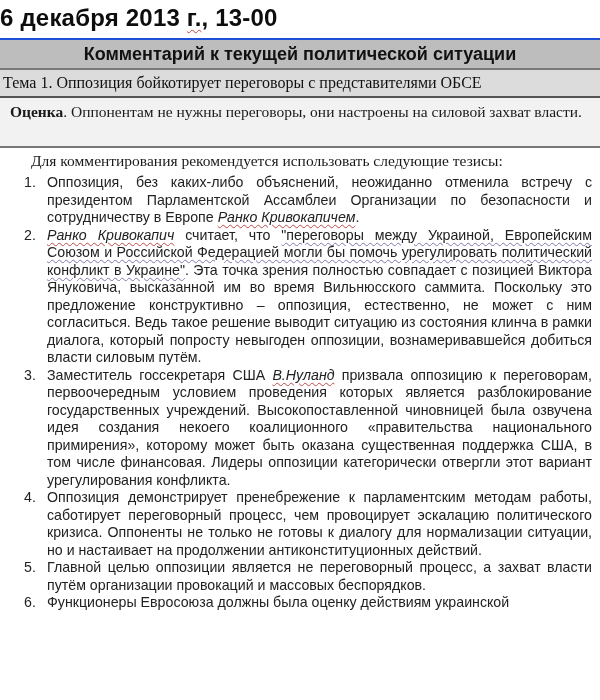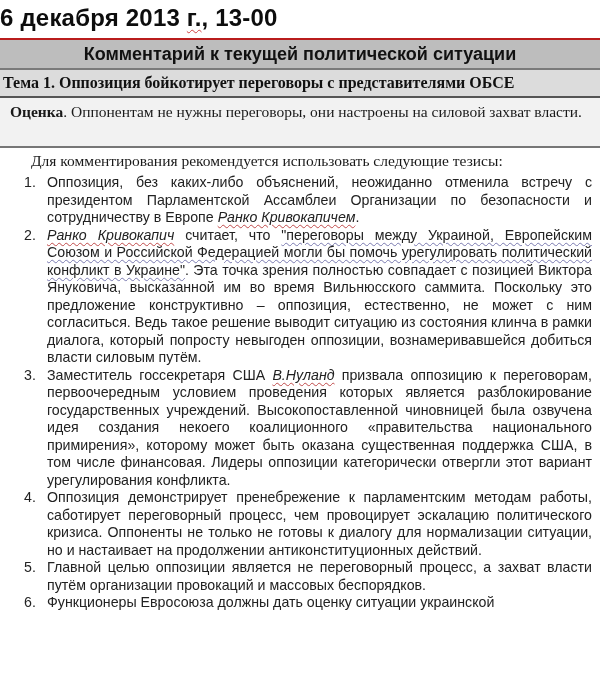--- a/index.html
+++ b/index.html
@@ -32,41 +32,41 @@
       text-decoration-thickness: 1px;
       text-underline-offset: 3px;
     }
     .band-main {
       position: absolute;
       top: 38px;
       left: 0;
       width: 600px;
       height: 32px;
       background: #bdbdbd;
-      border-top: 2px solid #b91c1c;
+      border-top: 2px solid #1d4ed8;
       border-bottom: 2px solid #7a7a7a;
       box-sizing: border-box;
       text-align: center;
       font-family: "Liberation Sans", sans-serif;
       font-weight: bold;
       font-size: 18px;
       line-height: 28px;
       color: #111;
     }
     .band-topic {
       position: absolute;
       top: 70px;
       left: 0;
       width: 600px;
       height: 28px;
       background: #dcdcdc;
       border-bottom: 2px solid #555;
       box-sizing: border-box;
       font-family: "Liberation Serif", serif;
-      font-weight: bold;
+      font-weight: normal;
       font-size: 16px;
       line-height: 25px;
       padding-left: 3px;
       color: #111;
     }
     .band-assess {
       position: absolute;
       top: 98px;
       left: 0;
       width: 600px;
@@ -159,15 +159,15 @@
   <li>
     <span class="num">4.</span>
     <span>Оппозиция демонстрирует пренебрежение к парламентским методам работы, саботирует переговорный процесс, чем провоцирует эскалацию политического кризиса. Оппоненты не только не готовы к диалогу для нормализации ситуации, но и настаивает на продолжении антиконституционных действий.</span>
   </li>
   <li>
     <span class="num">5.</span>
     <span>Главной целью оппозиции является не переговорный процесс, а захват власти путём организации провокаций и массовых беспорядков.</span>
   </li>
   <li>
     <span class="num">6.</span>
-    <span>Функционеры Евросоюза должны дать оценку ситуации украинской</span>
+    <span>Функционеры Евросоюза должны была оценку действиям украинской</span>
   </li>
 </ol>
 
 </body></html>

